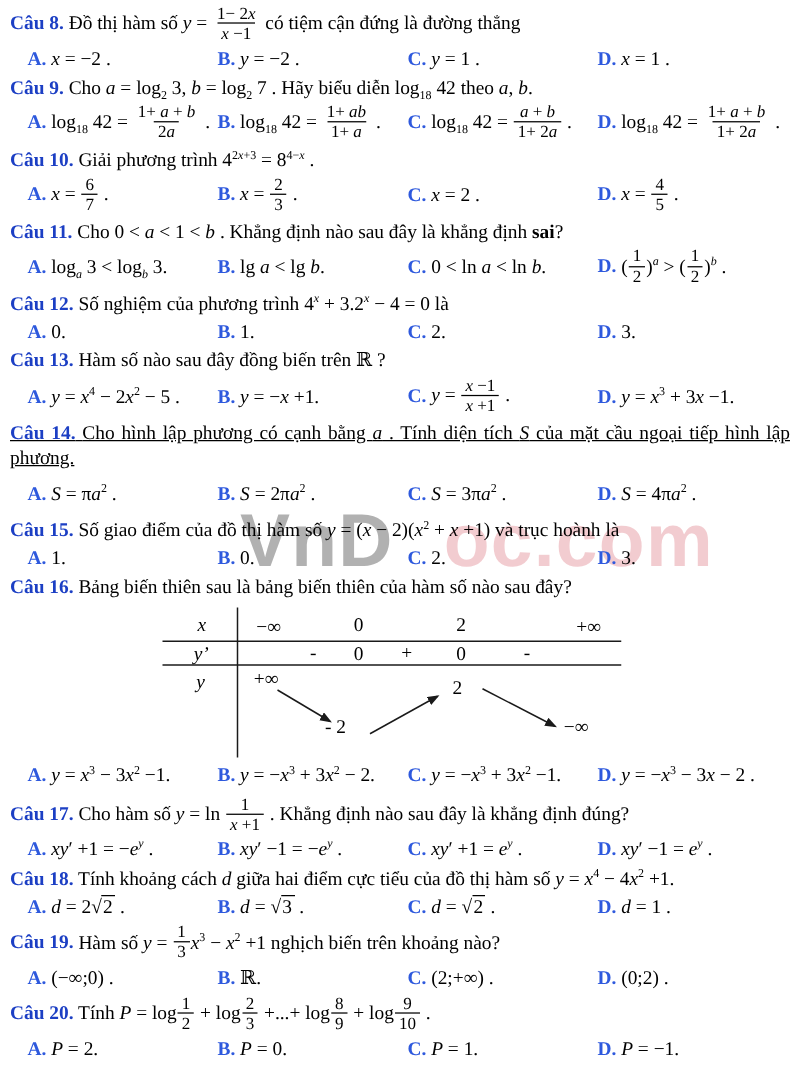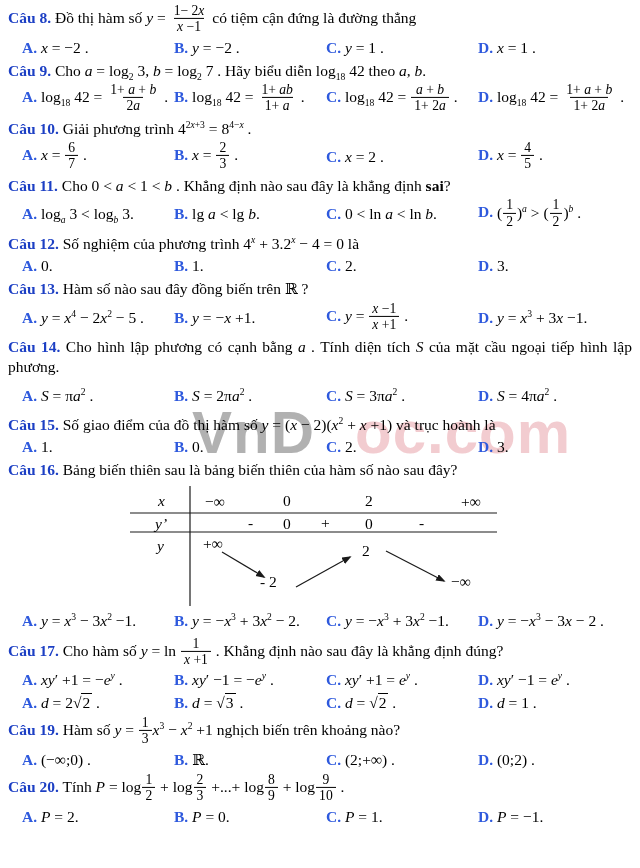--- a/index.html
+++ b/index.html
@@ -10,21 +10,21 @@
     font-size:15.5px; color:#000; position:relative;
   }
   .watermark {
     position:absolute; left:192px; top:403px; z-index:0;
     font-family:"Liberation Sans","DejaVu Sans",sans-serif;
     font-weight:bold; font-size:60px; line-height:1; letter-spacing:1px;
     opacity:.55; white-space:nowrap; user-select:none;
   }
   .page { position:relative; z-index:1; padding:0 8px 0 8px; }
   .qline { margin:4px 0 1px 0; line-height:1.3; }
-  .justify { text-align:justify; }
+  .justify { text-align:justify;text-decoration:underline; }
   .qlabel { color:var(--q-blue,#1c3fc4); font-weight:bold; }
   .okey  { color:var(--o-blue,#2e59dd); font-weight:bold; }
   .opts {
     display:grid; grid-template-columns:152px 152px 152px auto;
     padding-left:14px; align-items:center; margin:2px 0 3px 0; line-height:1.25;
   }
   .opt { white-space:nowrap; }
   .q14 .opts { margin:9px 0 9px 0; }
   .q16 .opts { margin:3px 0 6px 0; }
   
@@ -214,20 +214,21 @@
           </span> . Khẳng định nào sau đây là khẳng định đúng?</span></p>
     <div class="opts">
       <span class="opt"><b class="okey">A.</b> <span><i>xy</i>′ +1 = −<i>e</i><sup><i>y</i></sup> .</span></span>
       <span class="opt"><b class="okey">B.</b> <span><i>xy</i>′ −1 = −<i>e</i><sup><i>y</i></sup> .</span></span>
       <span class="opt"><b class="okey">C.</b> <span><i>xy</i>′ +1 = <i>e</i><sup><i>y</i></sup> .</span></span>
       <span class="opt"><b class="okey">D.</b> <span><i>xy</i>′ −1 = <i>e</i><sup><i>y</i></sup> .</span></span>
     </div>
   </section>
 
   <section class="q">
+    <p class="qline"><b class="qlabel">Câu 18.</b> <span>Tính khoảng cách <i>d</i> giữa hai điểm cực tiểu của đồ thị hàm số <i>y</i> = <i>x</i><sup>4</sup> − 4<i>x</i><sup>2</sup> +1.</span></p>
     <div class="opts">
       <span class="opt"><b class="okey">A.</b> <span><i>d</i> = 2<span class="sq">√<span class="sb">2</span></span> .</span></span>
       <span class="opt"><b class="okey">B.</b> <span><i>d</i> = <span class="sq">√<span class="sb">3</span></span> .</span></span>
       <span class="opt"><b class="okey">C.</b> <span><i>d</i> = <span class="sq">√<span class="sb">2</span></span> .</span></span>
       <span class="opt"><b class="okey">D.</b> <span><i>d</i> = 1 .</span></span>
     </div>
   </section>
 
   <section class="q">
     <p class="qline"><b class="qlabel">Câu 19.</b> <span>Hàm số <i>y</i> = <span class="fr">

